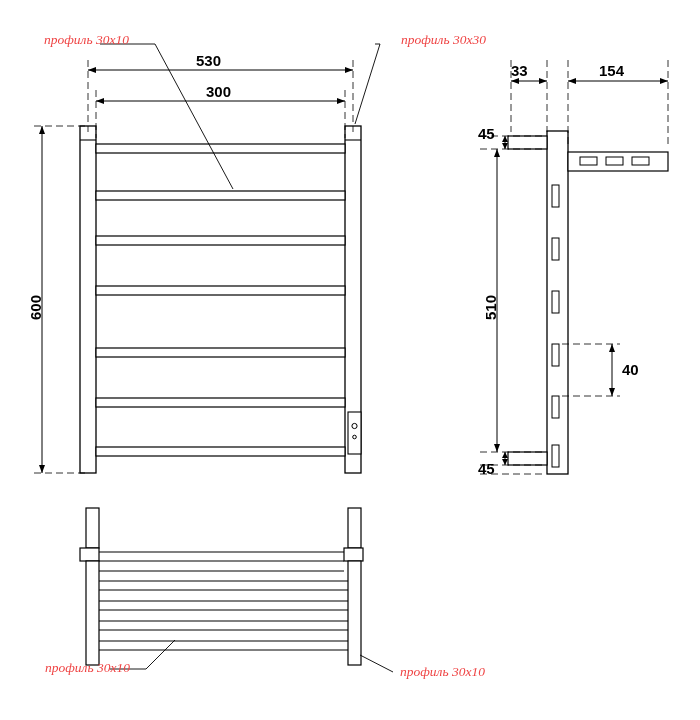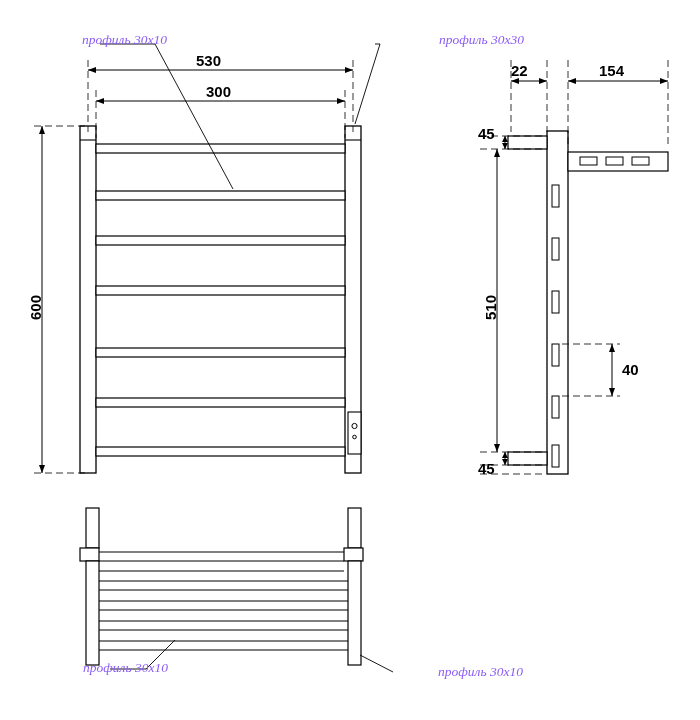--- a/index.html
+++ b/index.html
@@ -15,23 +15,22 @@
     width: 700px;
     height: 720px;
     background: #ffffff;
     overflow: hidden;
   }
   .lbl {
     position: absolute;
     font-family: "Liberation Serif", serif;
     font-style: italic;
     font-size: 13.5px;
-    color: #8b5cf6;
+    color: #ef4444;
     white-space: nowrap;
-    margin-left: 38px;
   }
   .dim {
     position: absolute;
     font-family: "Liberation Sans", sans-serif;
     font-weight: bold;
     font-size: 15px;
     color: #000;
     white-space: nowrap;
   }
   .dim.vert {
@@ -212,21 +211,21 @@
   <div class="lbl" style="left:45px; top:660px;">профиль  30x10</div>
 
   <div class="lbl" style="left:400px; top:664px;">профиль  30x10</div>
 
   <div class="dim" style="left:196px; top:52px;">530</div>
 
   <div class="dim" style="left:206px; top:83px;">300</div>
 
   <div class="dim vert" style="left:27px; top:320px;">600</div>
 
-  <div class="dim" style="left:511px; top:62px;">22</div>
+  <div class="dim" style="left:511px; top:62px;">33</div>
 
   <div class="dim" style="left:782px; top:62px; left:599px;">154</div>
 
   <div class="dim" style="left:478px; top:125px;">45</div>
 
   <div class="dim vert" style="left:482px; top:320px;">510</div>
 
   <div class="dim" style="left:622px; top:361px;">40</div>
 
   <div class="dim" style="left:478px; top:460px;">45</div>

